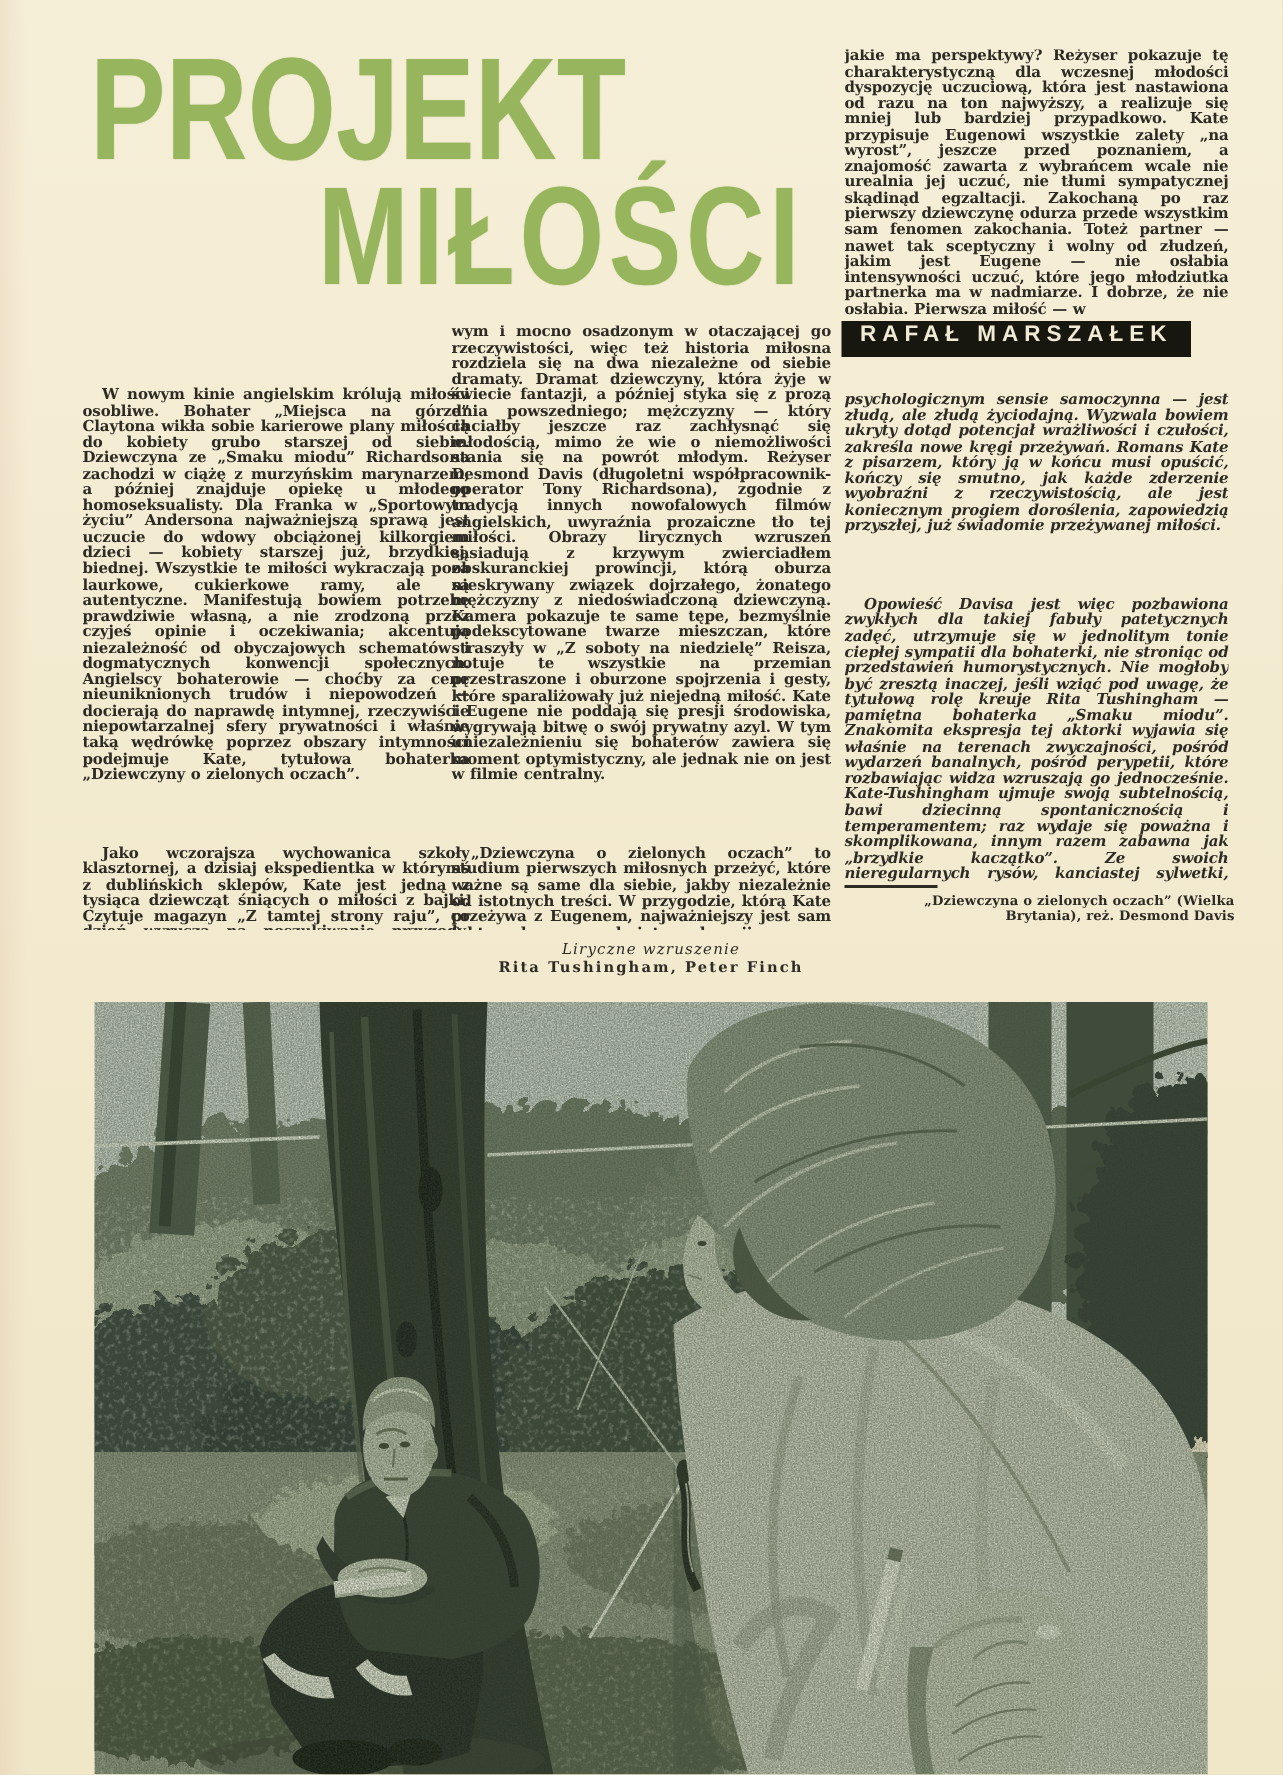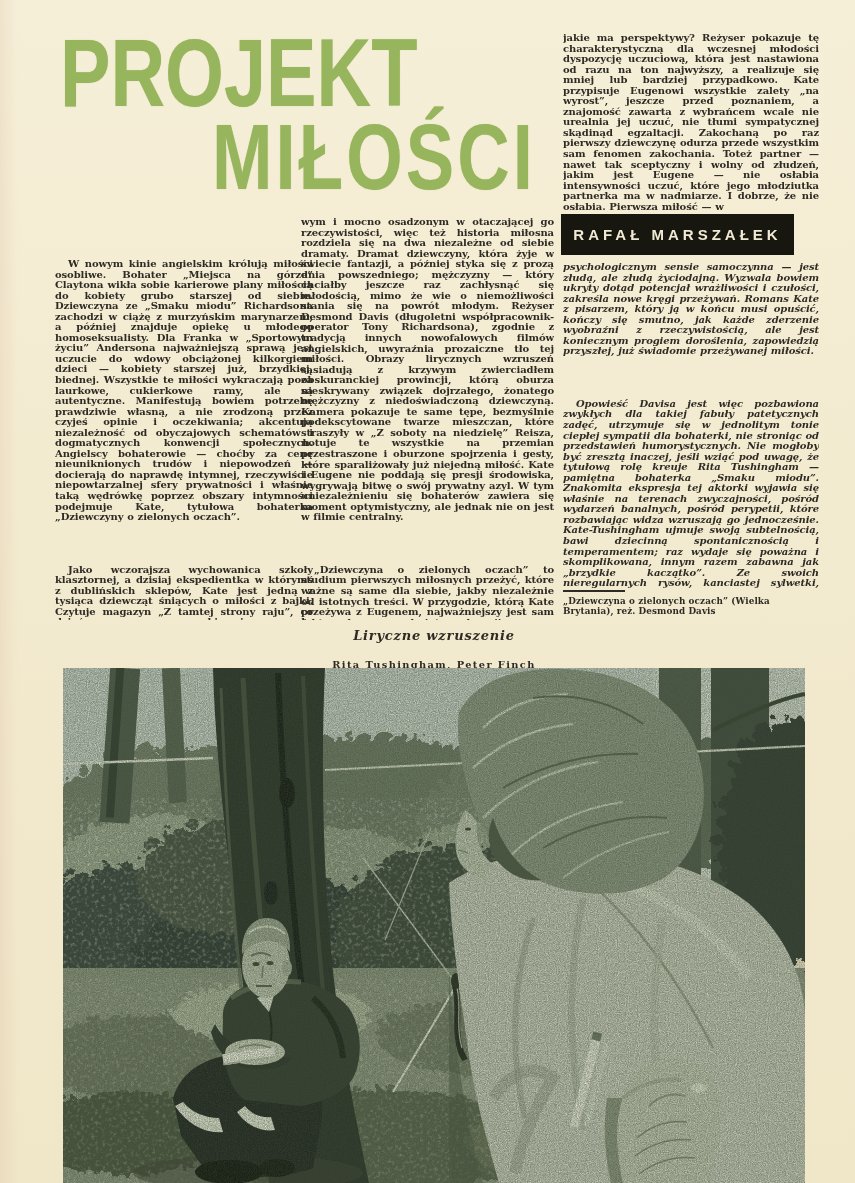--- a/index.html
+++ b/index.html
@@ -20,34 +20,34 @@
   .col{position:absolute;overflow:hidden;}
   .col p{margin:0;font-weight:bold;font-size:10px;line-height:10.55px;text-align:justify;
         letter-spacing:-.1px;word-spacing:.4px;}
   .col p.indent{text-indent:13px;margin-top:42px;}
   .col-left{left:55px;top:217px;width:258px;height:403px;}
   .col-mid{left:301px;top:217px;width:253px;height:403px;}
   .col-right-top{left:563px;top:33px;width:256px;height:183px;}
   .col-right-mid{left:563px;top:262px;width:256px;height:326px;font-style:italic;}
 
   
-  .banner{position:absolute;left:561px;top:214px;width:233px;height:41px;background:#17160f;
-        display:flex;align-items:center;justify-content:center;}
+  .banner{position:absolute;left:561px;top:214px;width:233px;height:24px;background:#17160f;
+        display:flex;justify-content:center;}
   .banner span{color:#f0e9d3;font-family:"Liberation Sans",sans-serif;font-weight:bold;
         font-size:15px;letter-spacing:4px;white-space:nowrap;}
 
   
   .footnote-rule{position:absolute;left:563px;top:590px;width:62px;height:2px;background:#2e2b25;}
   .footnote{position:absolute;left:563px;top:596px;width:260px;font-weight:bold;font-size:8.8px;
-        line-height:10.4px;letter-spacing:.1px;}
+        line-height:10.4px;letter-spacing:.1px;text-align:right;}
 
   
   .caption{position:absolute;left:63px;top:628px;width:742px;text-align:center;}
-  .caption-line1{font-style:italic;font-weight:bold;font-size:13px;letter-spacing:.8px;}
-  .caption-line2{font-weight:bold;font-size:9.8px;letter-spacing:1.4px;margin-top:16px;}
+  .caption-line1{font-style:italic;font-weight:normal;font-size:10px;letter-spacing:.8px;}
+  .caption-line2{font-weight:bold;font-size:9.8px;letter-spacing:1.4px;margin-top:1px;}
 
   
   .photo{position:absolute;left:63px;top:668px;width:742px;height:515px;}
   .photo svg{display:block;width:742px;height:515px;}
 </style>
 </head>
 <body>
 
 <div class="page">
 

